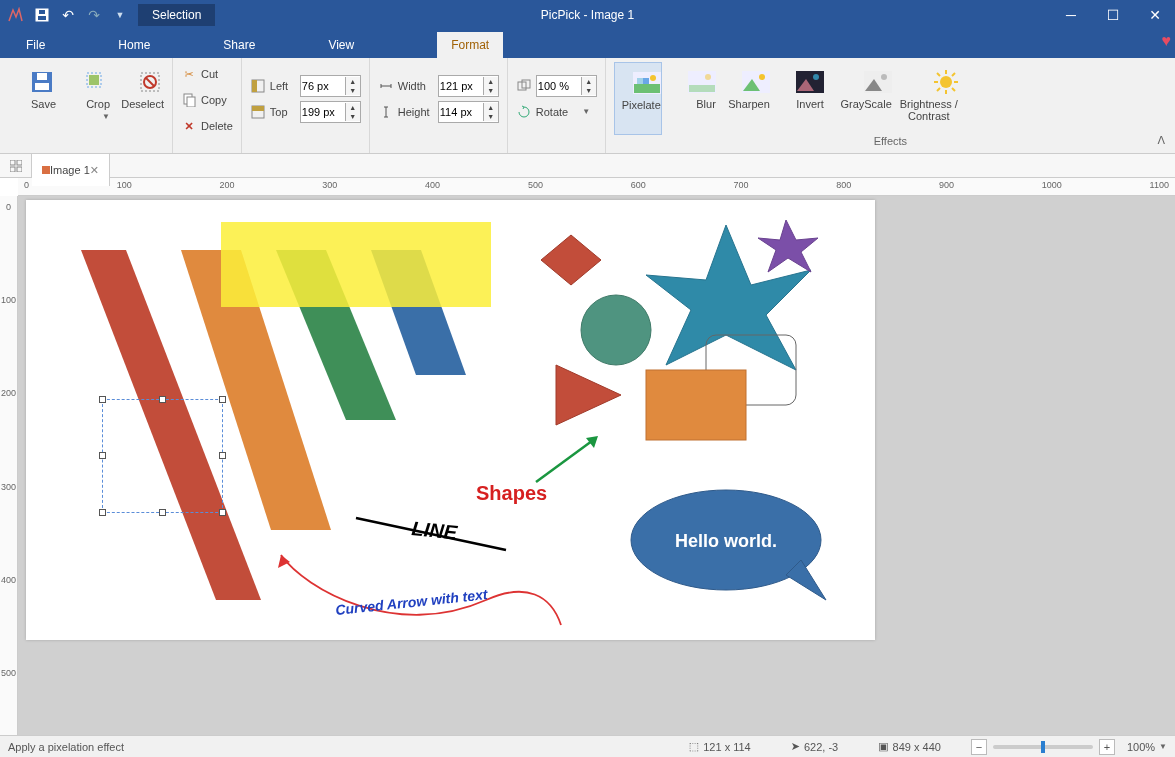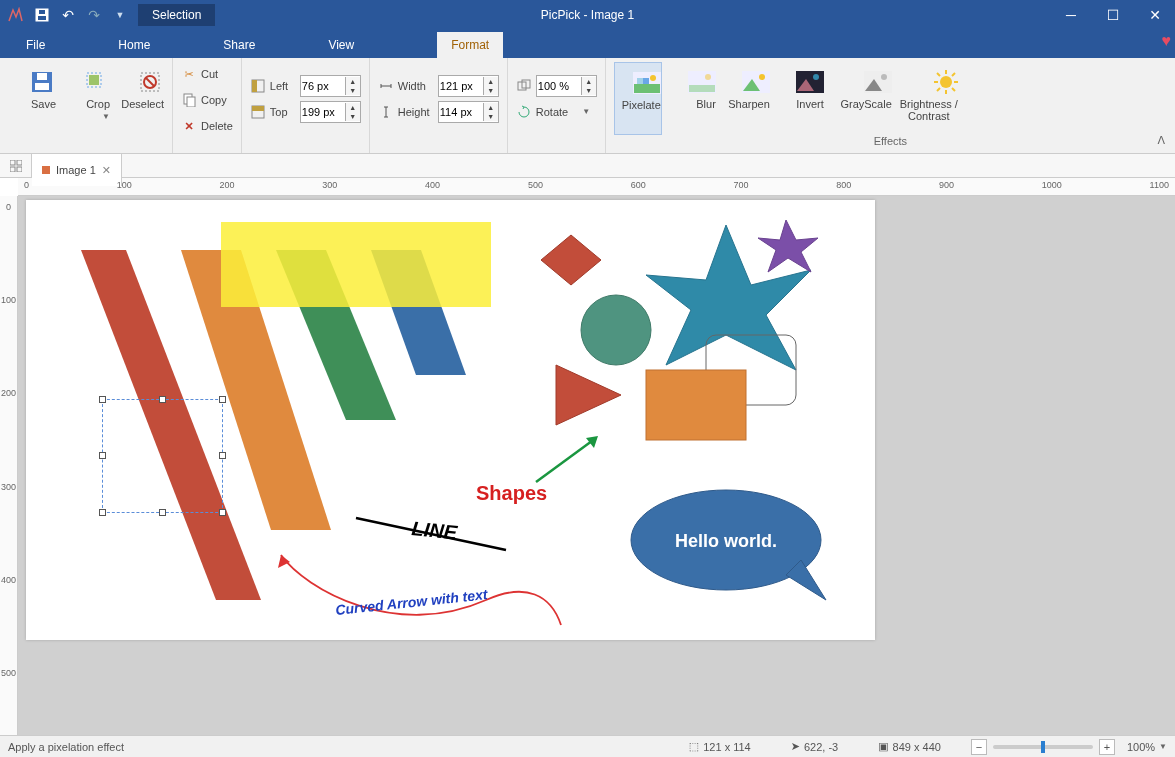--- a/index.html
+++ b/index.html
@@ -34,21 +34,21 @@
 .vstack { display: flex; flex-direction: column; justify-content: center; gap: 2px; }
 .spinbox { display: flex; align-items: center; border: 1px solid #aaa; background: #fff; height: 22px; }
 .spinbox input { border: none; width: 44px; height: 20px; padding: 0 1px; font-size: 11px; outline: none; }
 .spinbox .spinbtns { display: flex; flex-direction: column; border-left: 1px solid #aaa; }
 .spinbox .spinbtns span { font-size: 7px; line-height: 9px; width: 14px; text-align: center; background: #f5f5f5; cursor: pointer; }
 .ribbon-collapse { position: absolute; right: 10px; bottom: 6px; color: #666; font-size: 11px; }
 
 
 .docstrip { height: 24px; background: #f7f7f7; border-bottom: 1px solid #ccc; display: flex; align-items: stretch; }
 .docstrip .viewbtn { width: 32px; display: flex; align-items: center; justify-content: center; border-right: 1px solid #ccc; }
-.docstrip .doctab { display: flex; align-items: center; padding: 16px 10px; gap: 6px; background: #fff; border-right: 1px solid #ccc; font-size: 11px; }
+.docstrip .doctab { display: flex; align-items: center; padding: 16px 10px; background: #fff; border-right: 1px solid #ccc; font-size: 11px; }
 .docstrip .doctab .sq { width: 8px; height: 8px; background: #d96f42; }
 .docstrip .doctab .x { color: #888; }
 
 
 .hruler { height: 18px; background: #fafafa; border-bottom: 1px solid #ccc; margin-left: 18px; display: flex; font-size: 9px; color: #666; justify-content: space-between; padding: 2px 6px 0 6px; }
 .workspace { display: flex; height: 542px; background: #d0d0d0; }
 .vruler { width: 18px; background: #fafafa; border-right: 1px solid #ccc; display: flex; flex-direction: column; justify-content: space-between; padding: 6px 0 60px 0; align-items: center; font-size: 9px; color: #666; }
 .canvas-area { flex: 1; overflow: hidden; position: relative; }
 .canvas { background: #fff; width: 849px; height: 440px; margin: 4px 0 0 8px; position: relative; box-shadow: 0 0 3px rgba(0,0,0,0.2); }
 

